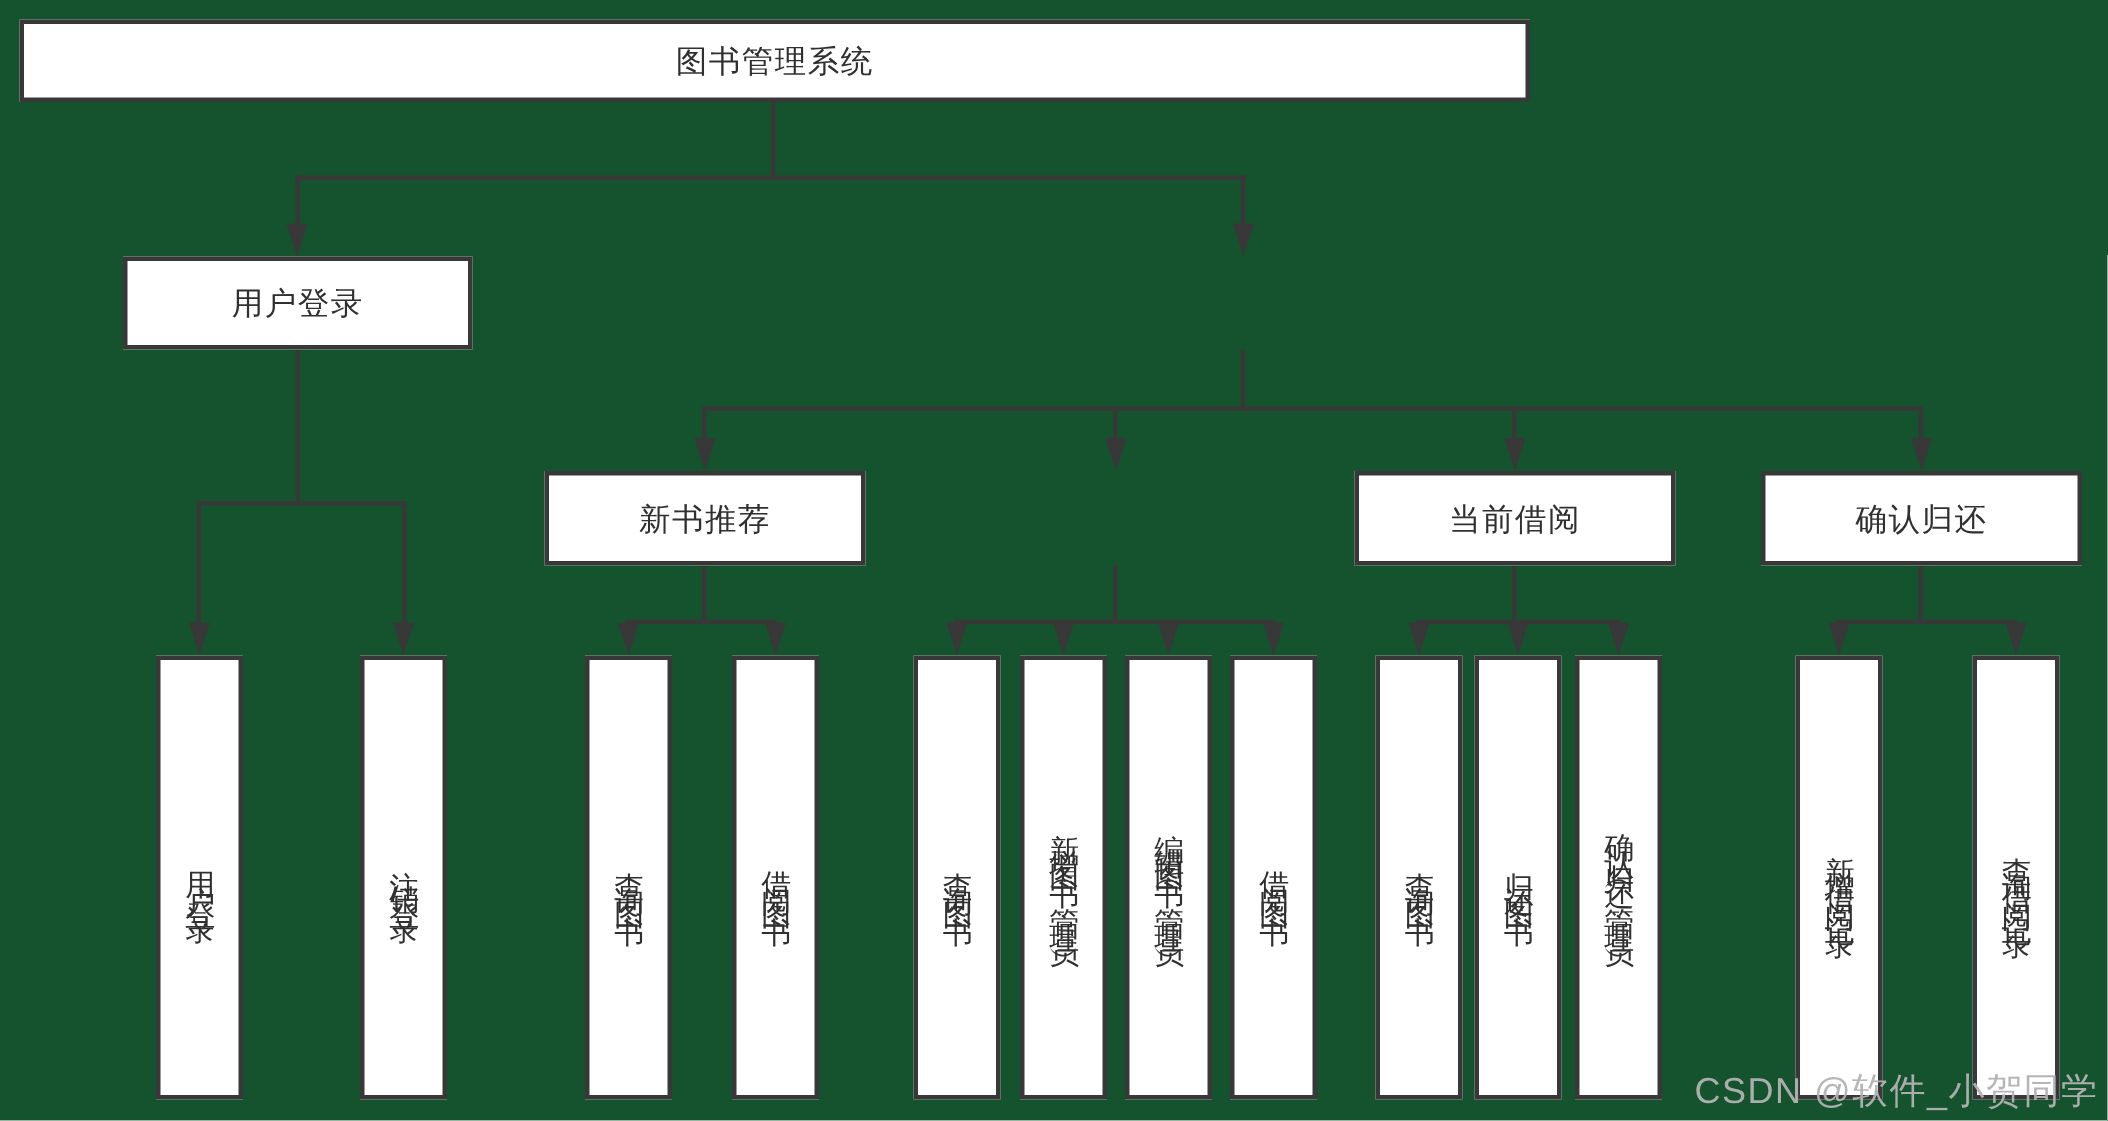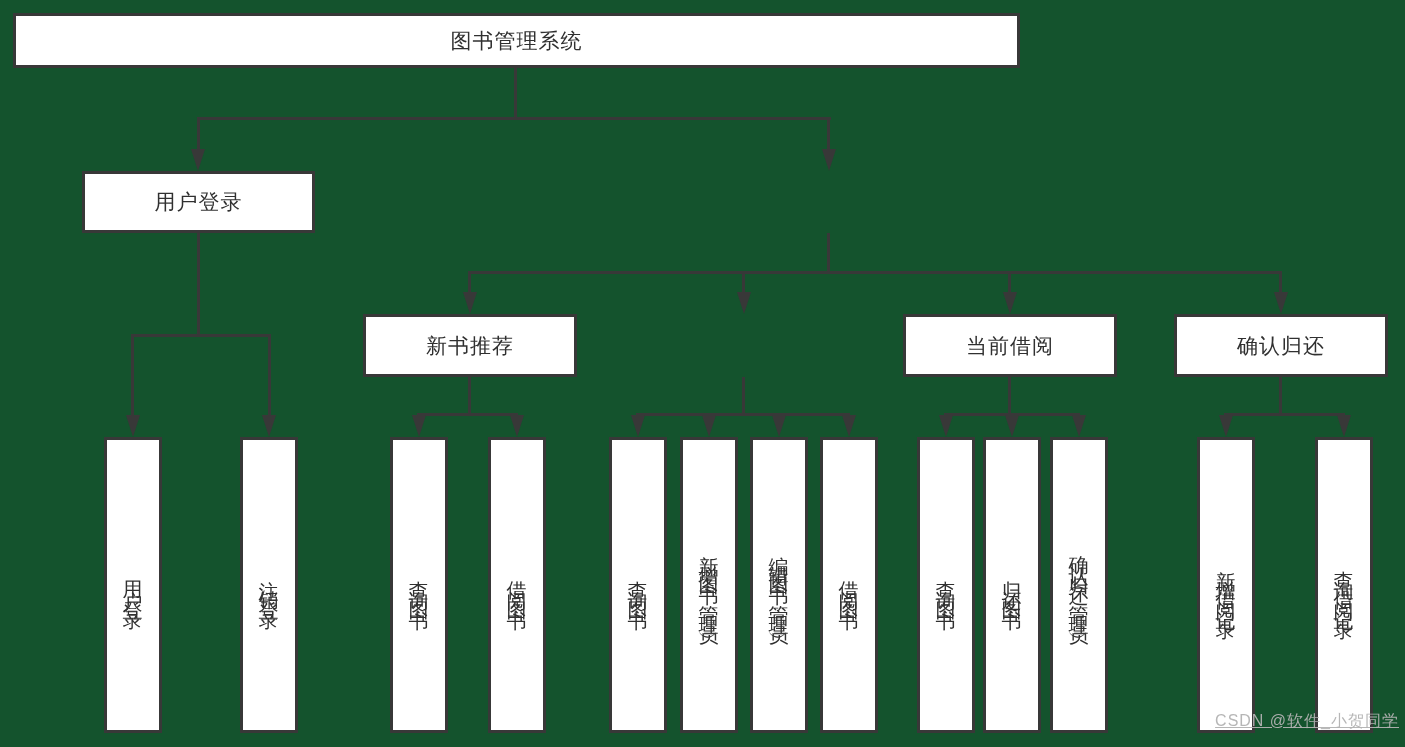--- a/index.html
+++ b/index.html
@@ -40,26 +40,25 @@
     width:0;height:0;
     border-left:7px solid transparent;
     border-right:7px solid transparent;
     border-top:22px solid #383838;
     z-index:1;
   }
   .watermark{
     position:absolute;
     right:6px;
     top:711px;
-    font-size:16px;
+    font-size:24px;
     color:rgba(178,178,178,0.95);
     letter-spacing:1px;
     z-index:5;
     white-space:nowrap;
-    text-decoration:underline;
   }
 </style>
 </head>
 <body>
 
 <div id="canvas">
 
   <div class="vline" style="left:514px;top:68px;height:52px;"></div>
   <div class="hline" style="left:197px;top:117px;width:634px;"></div>
   <div class="vline" style="left:197px;top:117px;height:36px;"></div>

